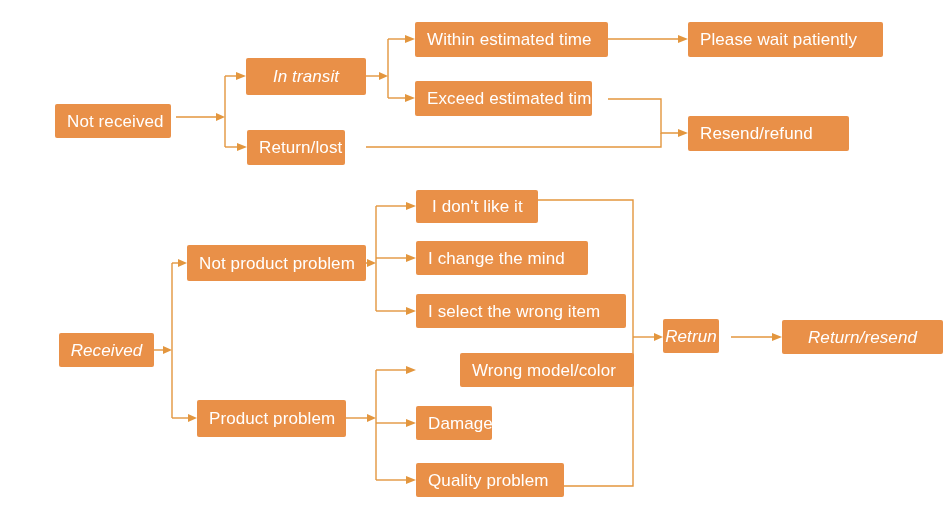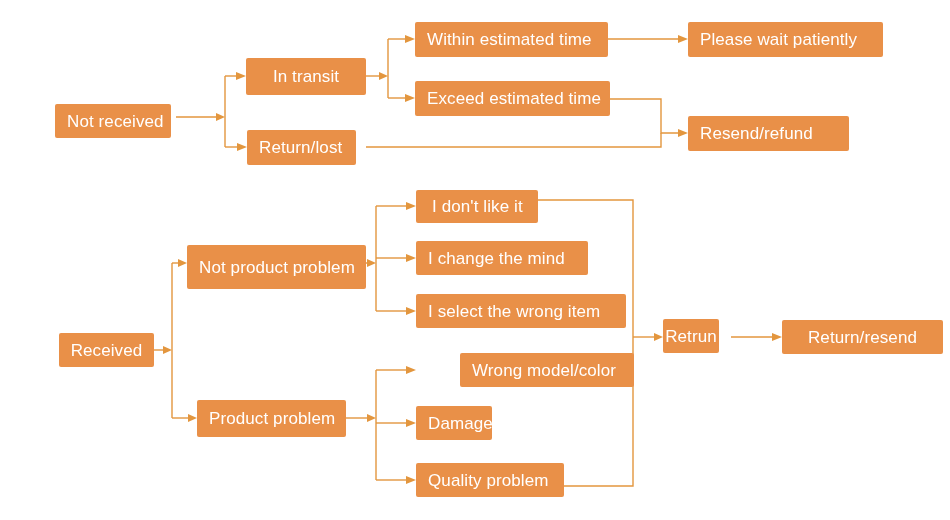--- a/index.html
+++ b/index.html
@@ -24,21 +24,21 @@
     display: flex;
     align-items: center;
     justify-content: flex-start;
     padding: 0 12px;
     font-size: 17px;
     line-height: 1;
     letter-spacing: 0.1px;
     white-space: nowrap;
     user-select: none;
   }
-  .node.center { justify-content: center; padding: 0 6px; }
+  .node.center { justify-content: center; padding: 0 6px; font-style: italic; }
   svg#wires {
     position: absolute;
     left: 0;
     top: 0;
     width: 950px;
     height: 520px;
     pointer-events: none;
   }
   svg#wires path, svg#wires line {
     stroke: #E3963E;
@@ -124,45 +124,45 @@
   </svg>
 
   <div class="node" style="left:55px; top:104px; width:116px; height:34px;">
     <span>Not received</span>
   </div>
 
   <div class="node center" style="left:246px; top:58px; width:120px; height:37px;">
     <span>In transit</span>
   </div>
 
-  <div class="node" style="left:247px; top:130px; width:109px; height:35px;">
+  <div class="node" style="left:247px; top:130px; width:98px; height:35px;">
     <span>Return/lost</span>
   </div>
 
   <div class="node" style="left:415px; top:22px; width:193px; height:35px;">
     <span>Within estimated time</span>
   </div>
 
-  <div class="node" style="left:415px; top:81px; width:195px; height:35px;">
+  <div class="node" style="left:415px; top:81px; width:177px; height:35px;">
     <span>Exceed estimated time</span>
   </div>
 
   <div class="node" style="left:688px; top:22px; width:195px; height:35px;">
     <span>Please wait patiently</span>
   </div>
 
   <div class="node" style="left:688px; top:116px; width:161px; height:35px;">
     <span>Resend/refund</span>
   </div>
 
   <div class="node center" style="left:59px; top:333px; width:95px; height:34px;">
     <span>Received</span>
   </div>
 
-  <div class="node" style="left:187px; top:245px; width:179px; height:44px;">
+  <div class="node" style="left:187px; top:245px; width:179px; height:36px;">
     <span>Not product problem</span>
   </div>
 
   <div class="node" style="left:197px; top:400px; width:149px; height:37px;">
     <span>Product problem</span>
   </div>
 
   <div class="node" style="left:416px; top:190px; width:122px; height:33px;padding-left:16px;">
     <span>I don't like it</span>
   </div>

